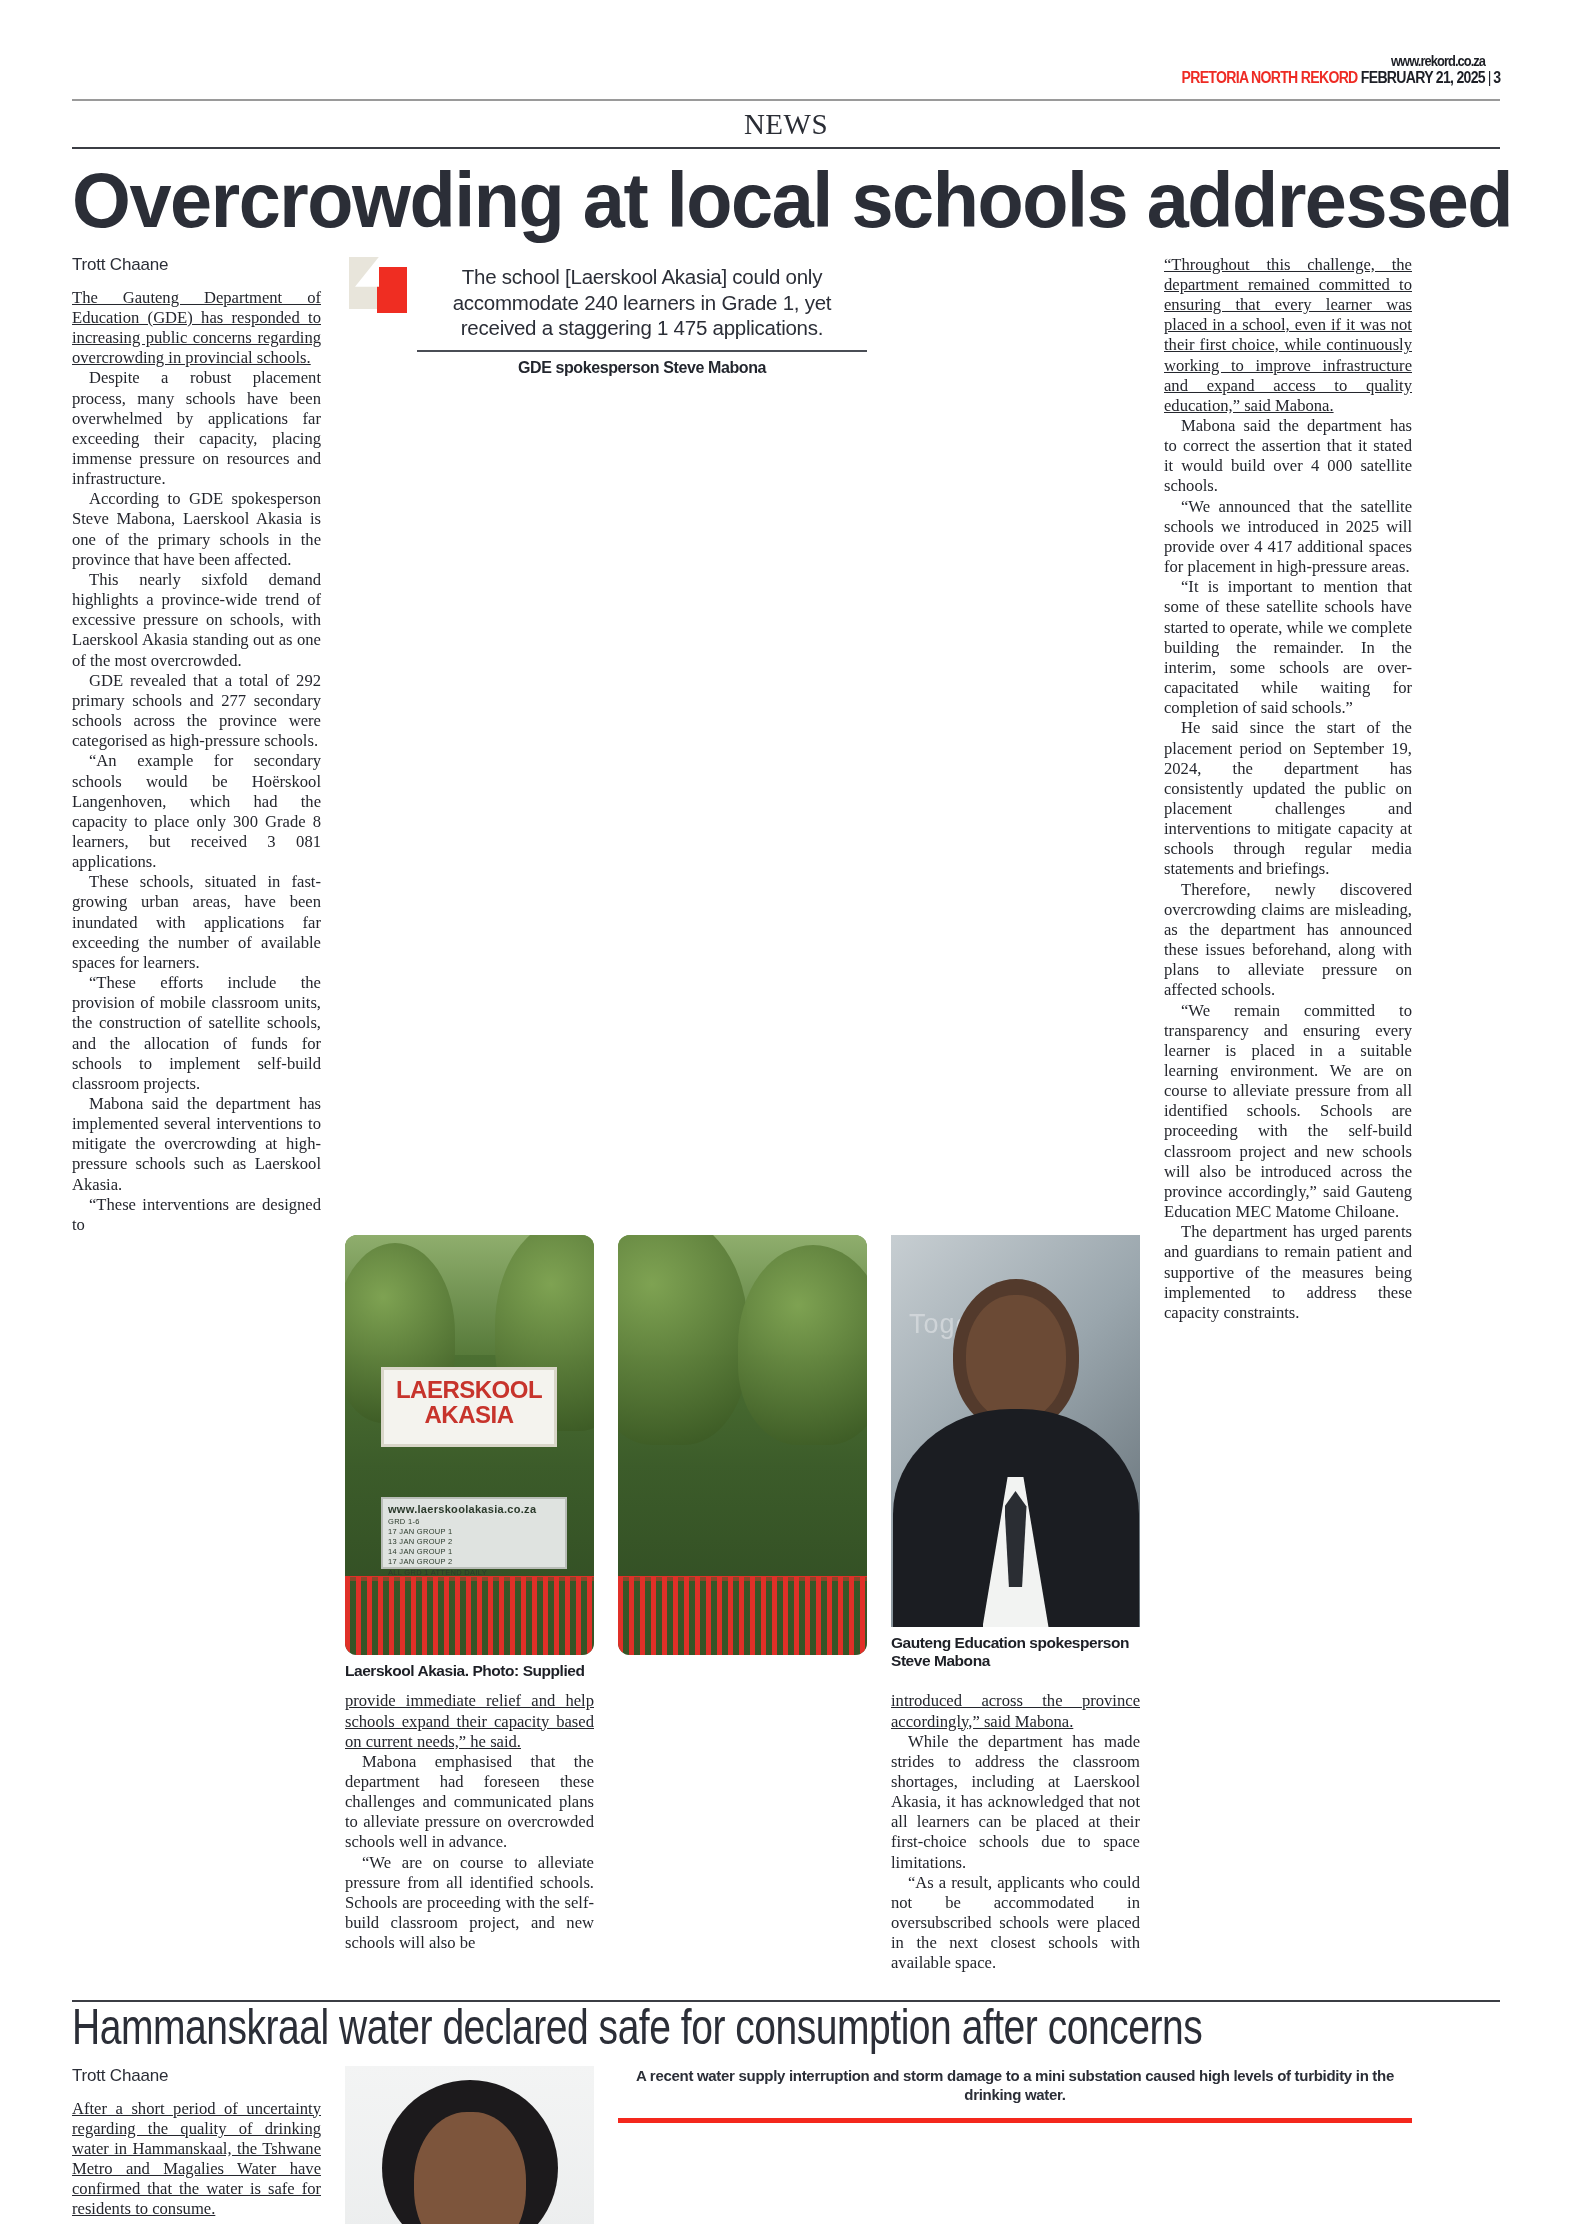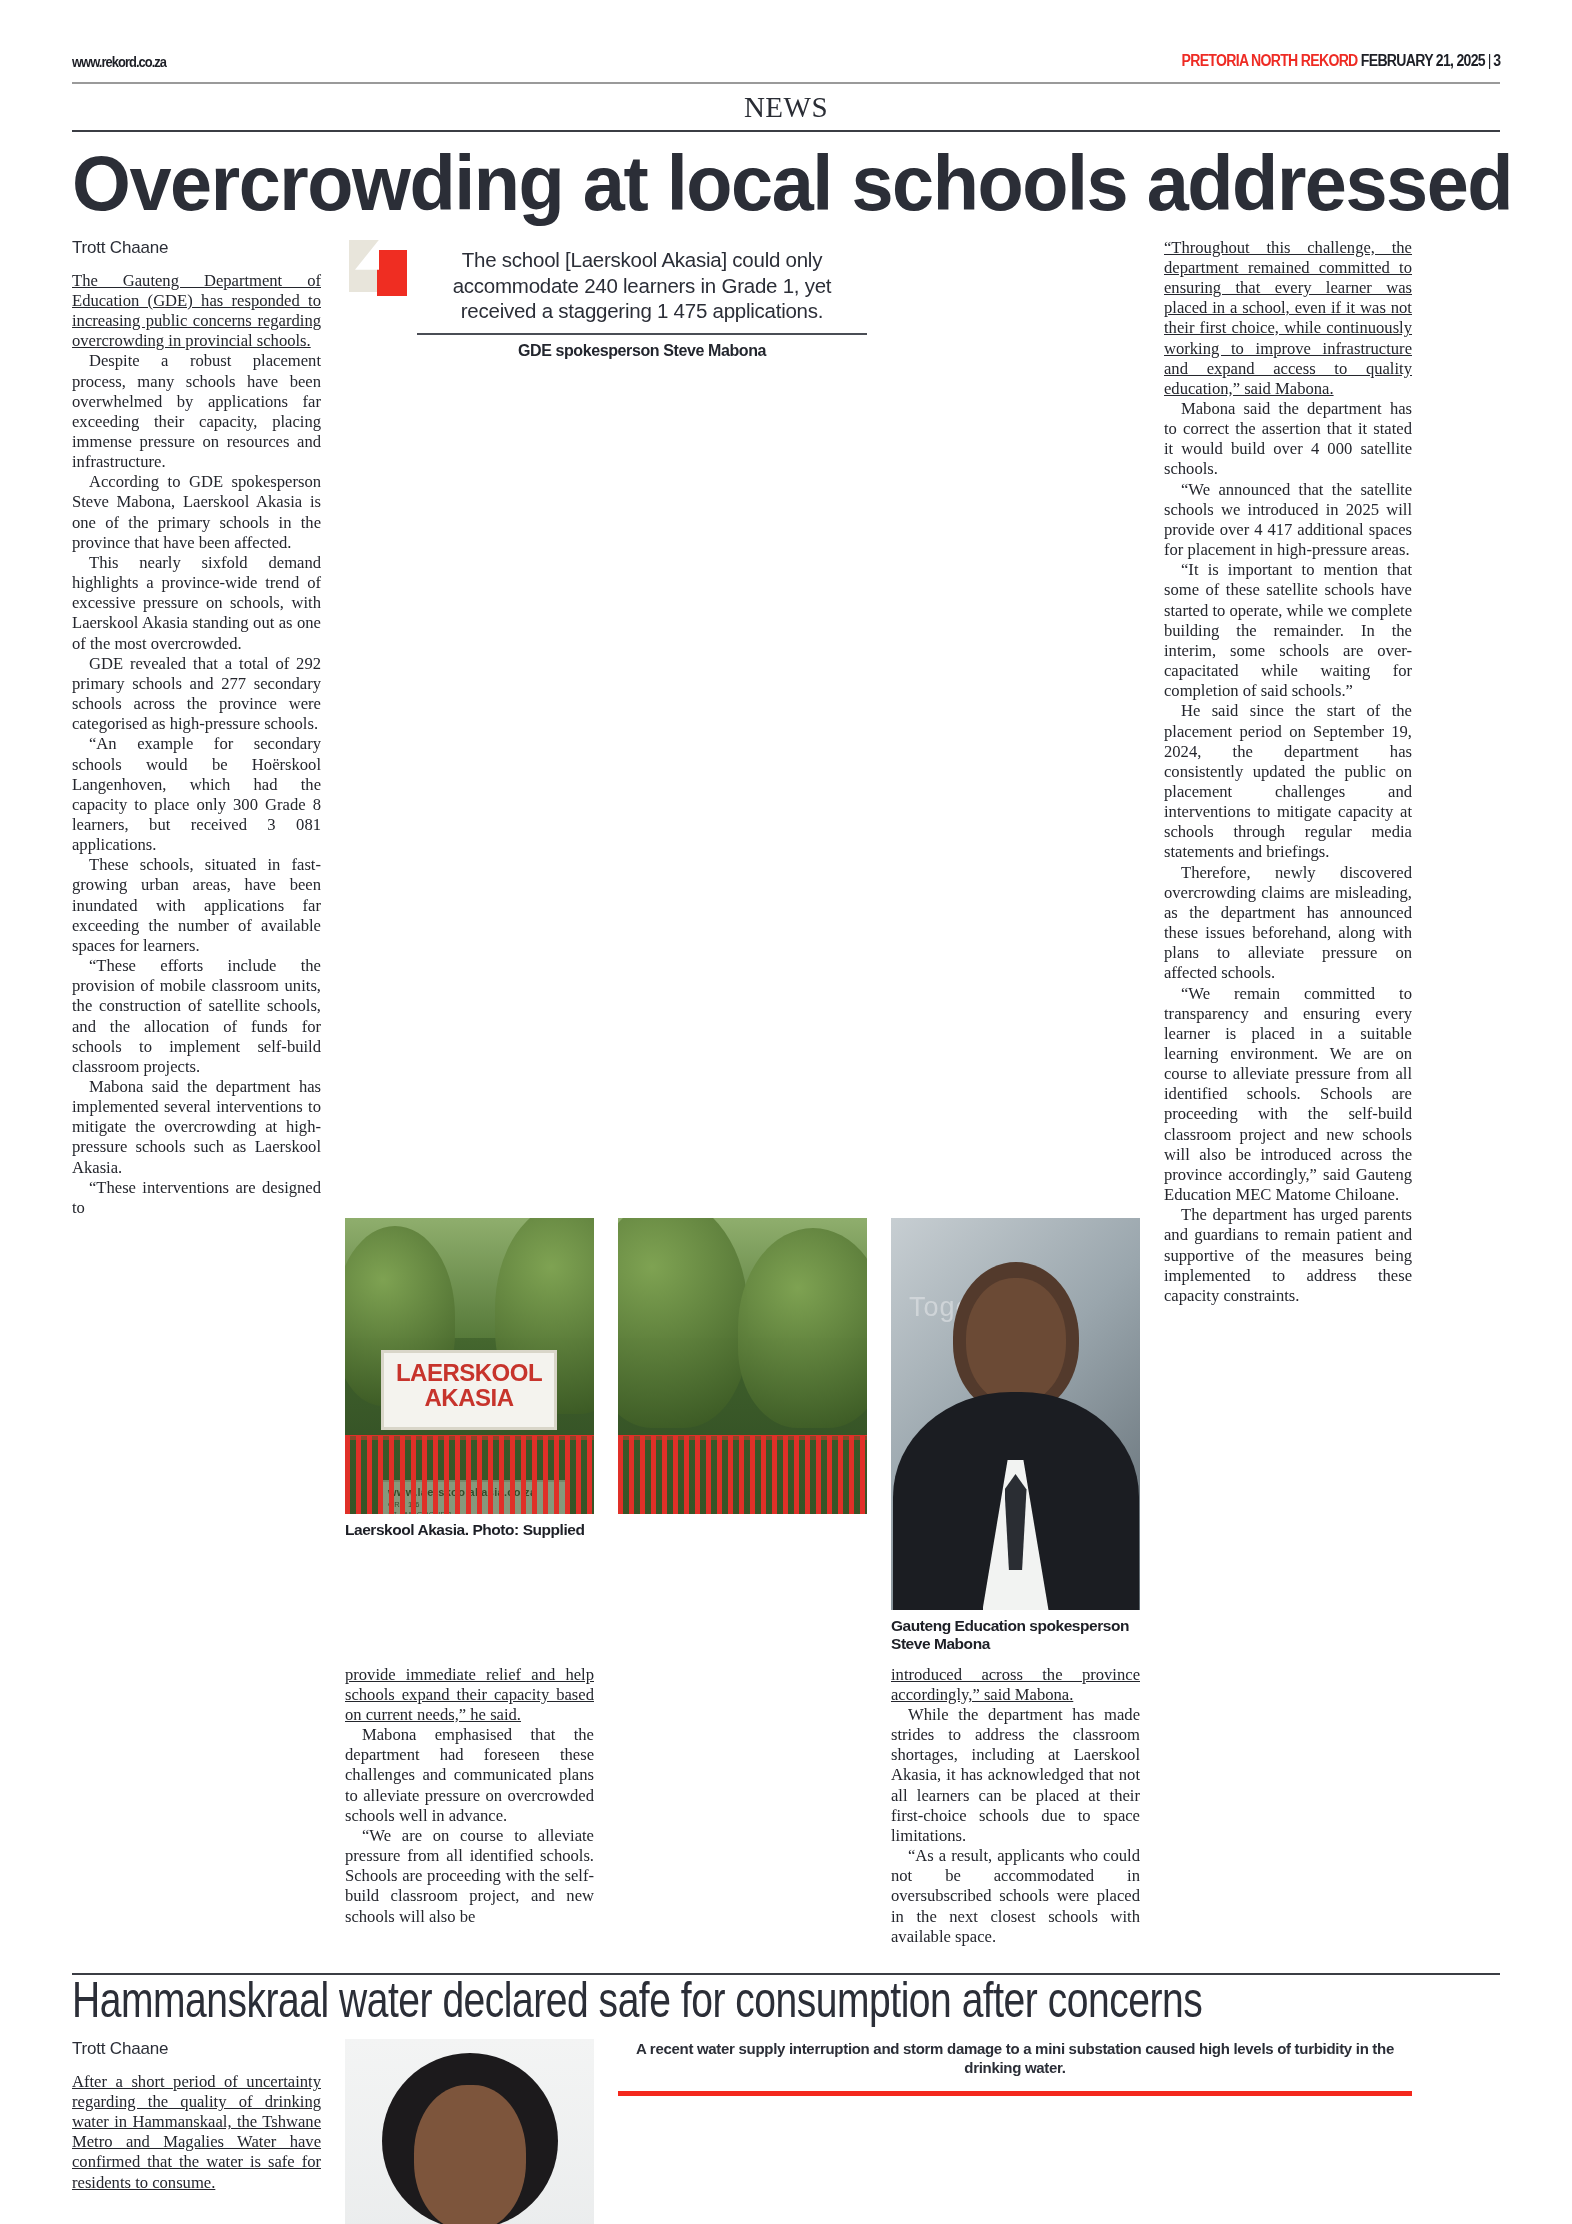--- a/index.html
+++ b/index.html
@@ -6,21 +6,21 @@
   body{
     width:1572px;height:2224px;
     background:#ffffff;
     font-family:"Liberation Serif", serif;
     color:#23262e;
     overflow:hidden;
   }
   .page{position:relative;width:1572px;height:2224px;box-sizing:border-box;padding:0 72px;}
 
   
-  .masthead{display:flex;align-items:flex-end;justify-content:space-between;padding-top:52px;}
+  .masthead{display:flex;align-items:flex-end;justify-content:space-between;padding-top:52px;flex-direction:column;}
   .site-url{
     font-family:"Liberation Sans", sans-serif;
     font-weight:bold;font-size:15px;letter-spacing:-1.1px;
     transform:scaleX(.86);transform-origin:left bottom;color:#1d1f26;
   }
   .folio{
     font-family:"Liberation Sans", sans-serif;
     font-weight:bold;font-size:16px;letter-spacing:-.8px;
     transform:scaleX(.88);transform-origin:right bottom;
     white-space:nowrap;color:#1d1f26;
@@ -102,21 +102,21 @@
   }
 
   
   .photo{position:relative;overflow:hidden;background:#ccc;}
   .caption{
     font-family:"Liberation Sans", sans-serif;font-weight:bold;
     font-size:15.5px;line-height:1.18;color:#1d1f26;margin:7px 0 11px;letter-spacing:-.45px;
   }
 
   
-  .photo-school{height:296px;background:linear-gradient(#6e8f4a 0%,#4e7233 26%,#3c5c2a 55%,#2f4a22 100%);}
+  .photo-school{height:420px;background:linear-gradient(#6e8f4a 0%,#4e7233 26%,#3c5c2a 55%,#2f4a22 100%);border-radius:12px;}
   .ps-sky{position:absolute;left:0;top:0;width:100%;height:120px;
      background:linear-gradient(#8fae6d,#577a3a);}
   .ps-tree{position:absolute;width:120px;height:180px;border-radius:50% 50% 40% 40%;
      background:radial-gradient(circle at 40% 30%,#7fa352,#34521f);opacity:.95;}
   .ps-sign{position:absolute;left:36px;top:132px;width:170px;height:74px;background:#f4f3ee;
      border:3px solid #d9d6c9;}
   .ps-sign .l1{font-family:"Liberation Sans", sans-serif;font-weight:bold;font-size:24px;
      color:#c7342c;text-align:center;line-height:1.05;padding-top:7px;letter-spacing:-.5px;}
   .ps-sign .l2{font-family:"Liberation Sans", sans-serif;font-weight:bold;font-size:24px;
      color:#c7342c;text-align:center;line-height:1.05;letter-spacing:-.5px;}

